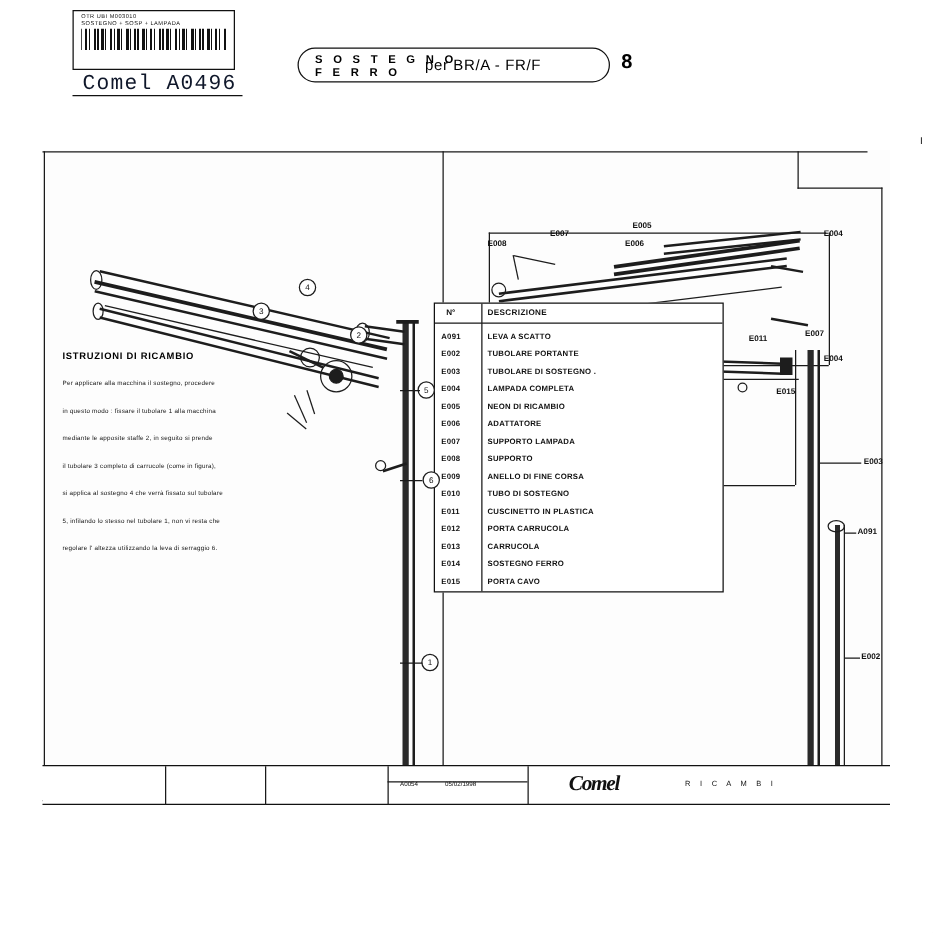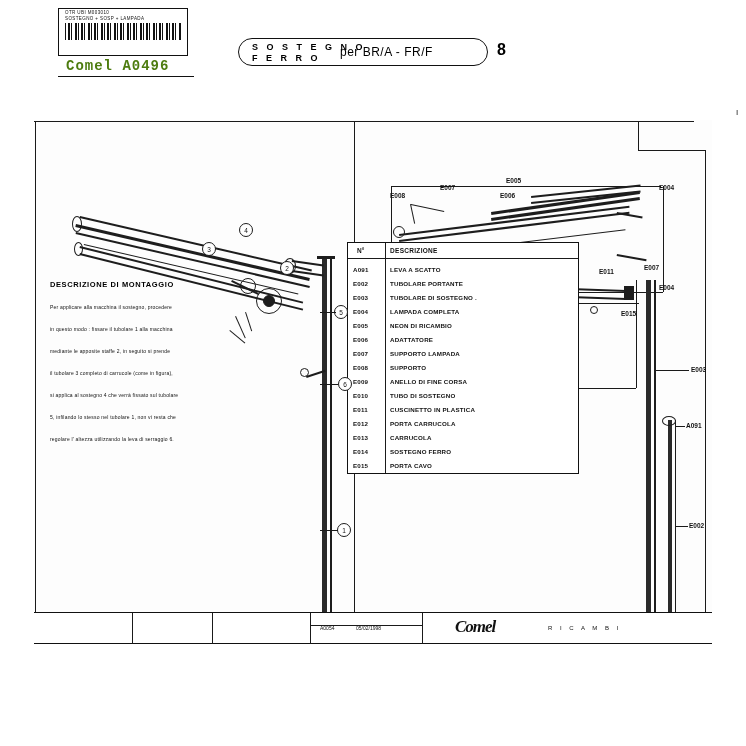--- a/index.html
+++ b/index.html
@@ -57,25 +57,25 @@
         #111 0px, #111 1px, #fff 1px, #fff 3px,
         #111 3px, #111 5px, #fff 5px, #fff 6px,
         #111 6px, #111 7px, #fff 7px, #fff 10px,
         #111 10px, #111 12px, #fff 12px, #fff 13px);
   }
   #label-line1 { left: 6px; top: 2px; font-size: 4.5px; letter-spacing: .4px; }
   #label-line2 { left: 6px; top: 8px; font-size: 4.5px; letter-spacing: .4px; }
   #comel-code {
     position: absolute;
     left: 66px; top: 58px;
-    font-size: 14px;
+    font-size: 17px;
     font-family: "Liberation Mono", monospace;
     letter-spacing: 1px;
-    color: #4d7c0f;
-    font-weight: bold;
+    color: #0f172a;
+    font-weight: normal;
   }
   #comel-underline {
     position: absolute;
     left: 58px; top: 76px;
     width: 136px; height: 1px;
     background: #111;
   }
   #title-box {
     position: absolute;
     left: 238px; top: 38px;
@@ -376,21 +376,21 @@
   <div id="comel-code">Comel A0496</div>
   <div id="comel-underline"></div>
 
   <div id="title-box"></div>
   <div id="title-sostegno">S O S T E G N O</div>
   <div id="title-ferro">F E R R O</div>
   <div id="title-per">per BR/A - FR/F</div>
   <div id="big-8">8</div>
   <div id="topright-mark">I</div>
 
-  <div id="instr-title">DESCRIZIONE DI MONTAGGIO</div>
+  <div id="instr-title">ISTRUZIONI DI RICAMBIO</div>
   <div class="instr-line" style="top:304px;">Per applicare alla macchina il sostegno, procedere</div>
   <div class="instr-line" style="top:326px;">in questo modo : fissare il tubolare 1 alla macchina</div>
   <div class="instr-line" style="top:348px;">mediante le apposite staffe 2, in seguito si prende</div>
   <div class="instr-line" style="top:370px;">il tubolare 3 completo di carrucole  (come in figura),</div>
   <div class="instr-line" style="top:392px;">si applica al sostegno 4 che verrà fissato sul tubolare</div>
   <div class="instr-line" style="top:414px;">5, infilando lo stesso nel tubolare 1, non vi resta che</div>
   <div class="instr-line" style="top:436px;">regolare l' altezza utilizzando la leva  di serraggio  6.</div>
 
   <div id="bottom-strip">
     <div class="ln vl" style="left:98px; top:0px; height:31px;"></div>

